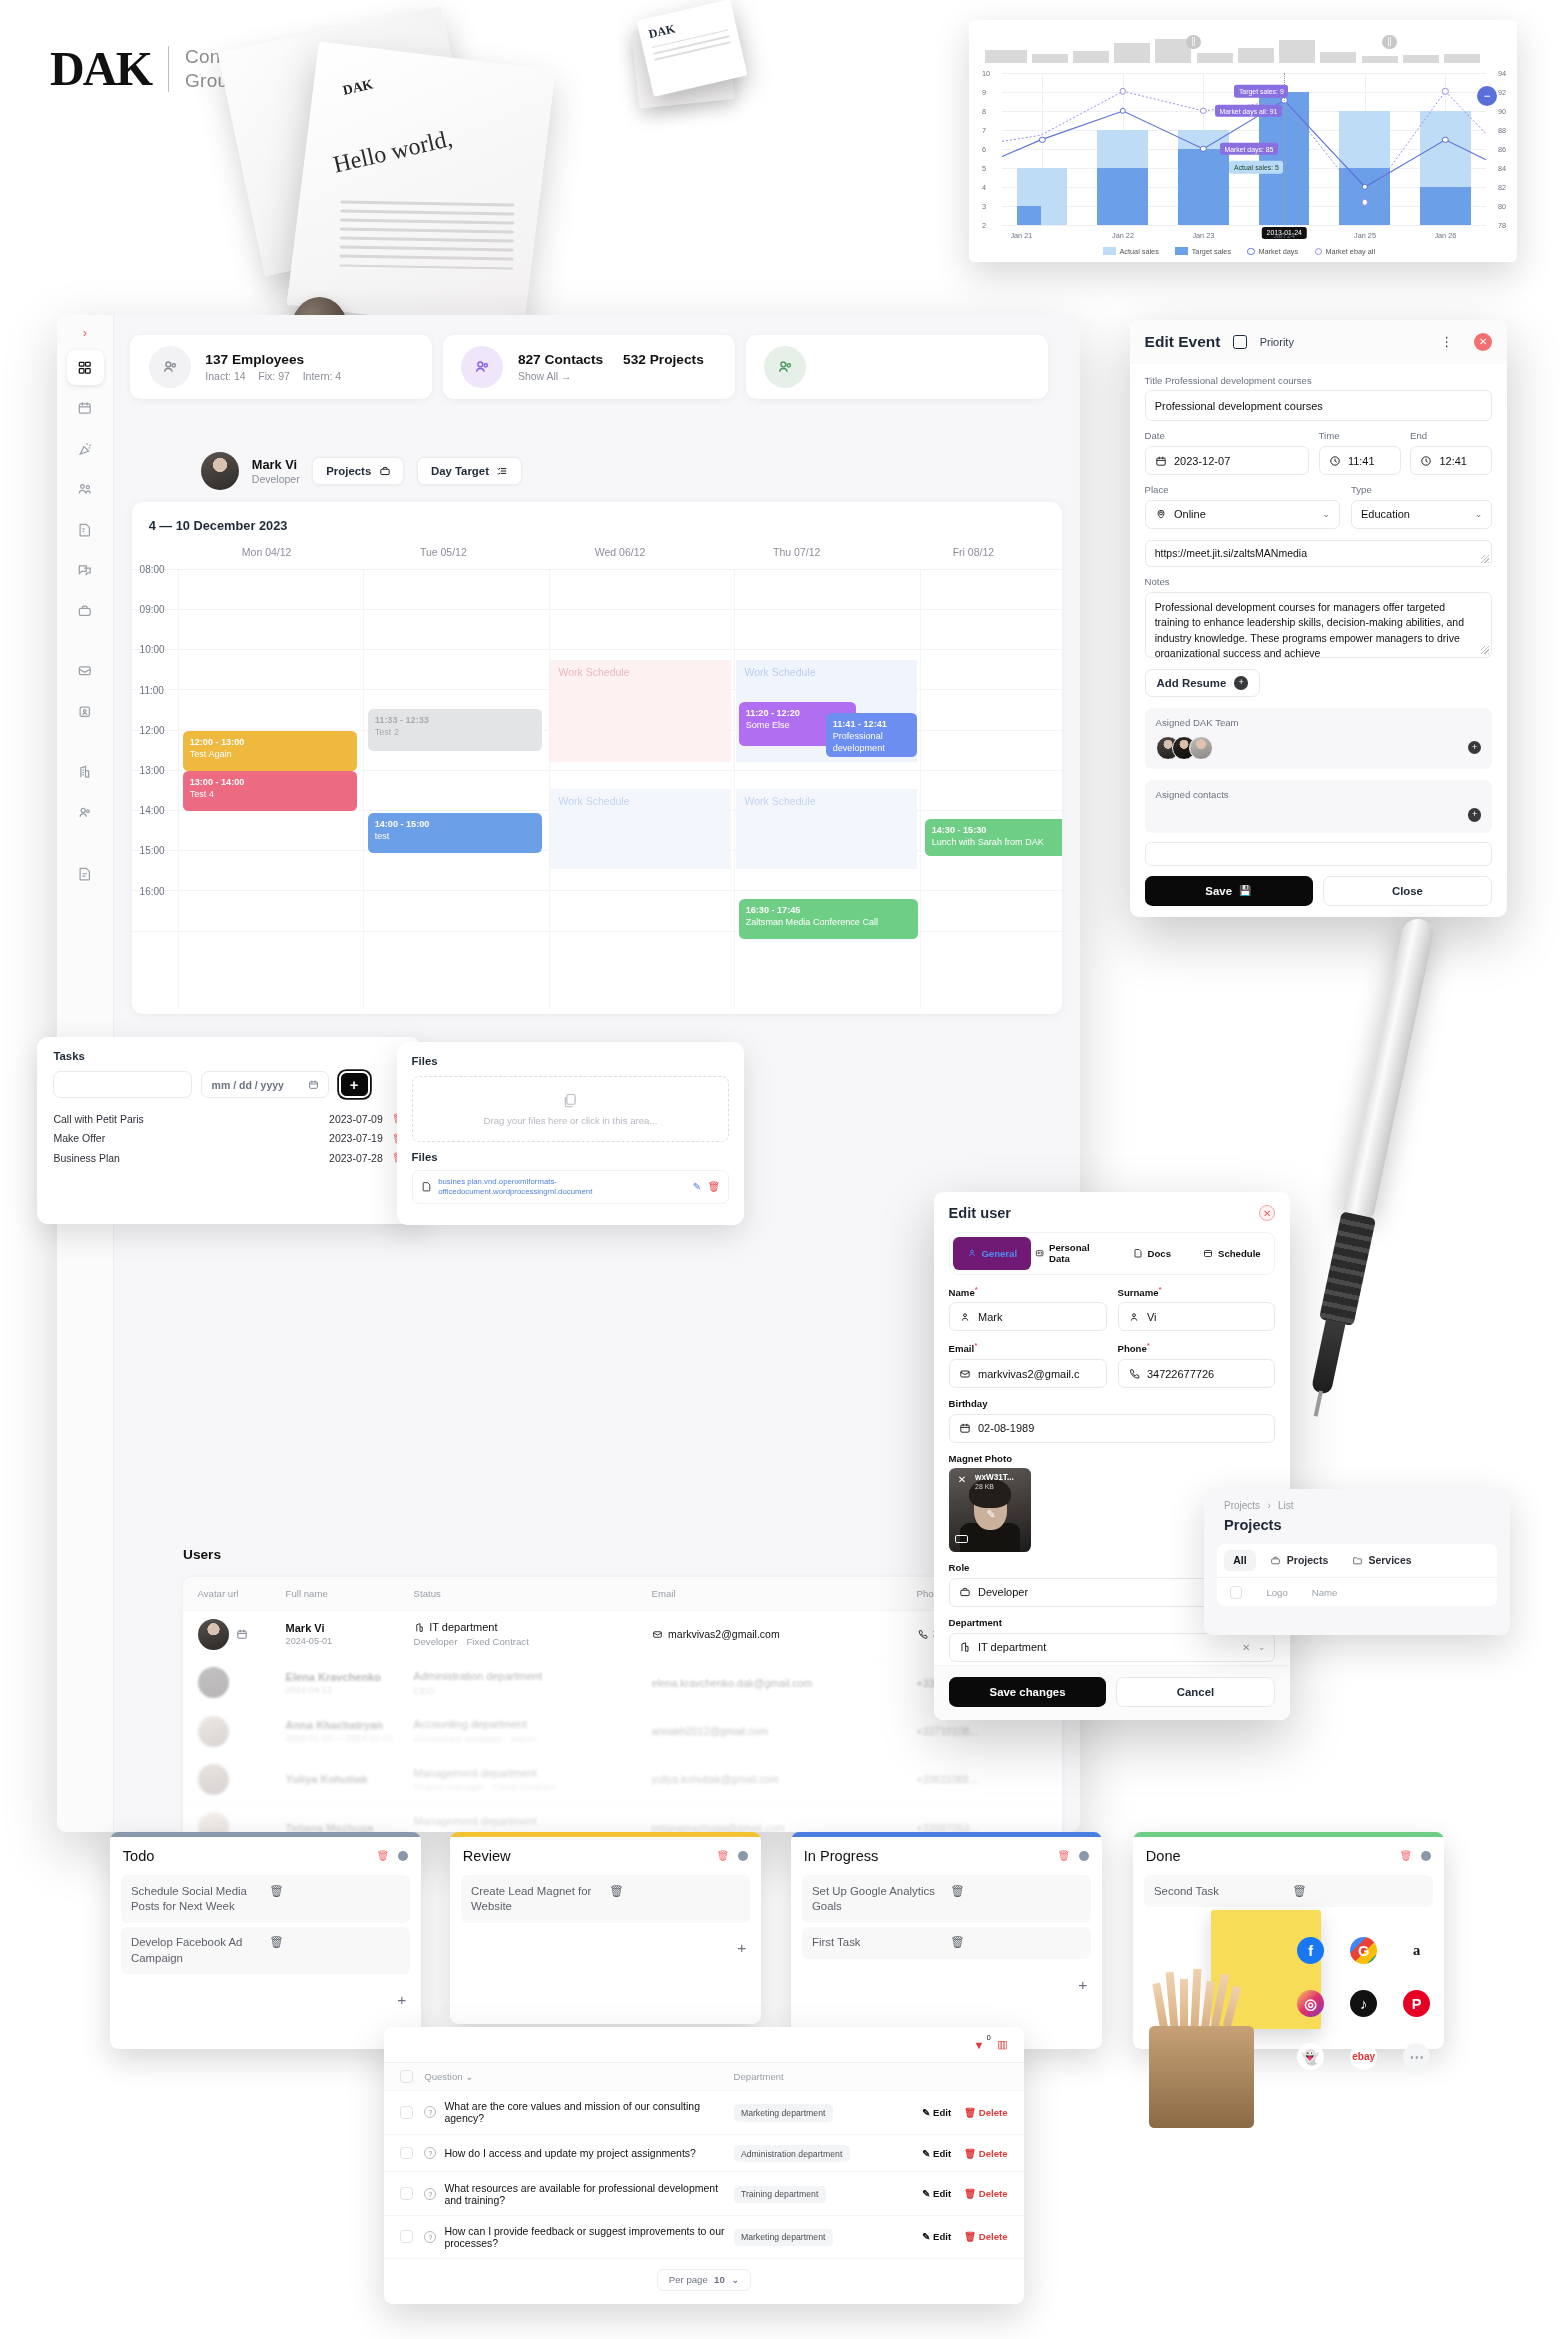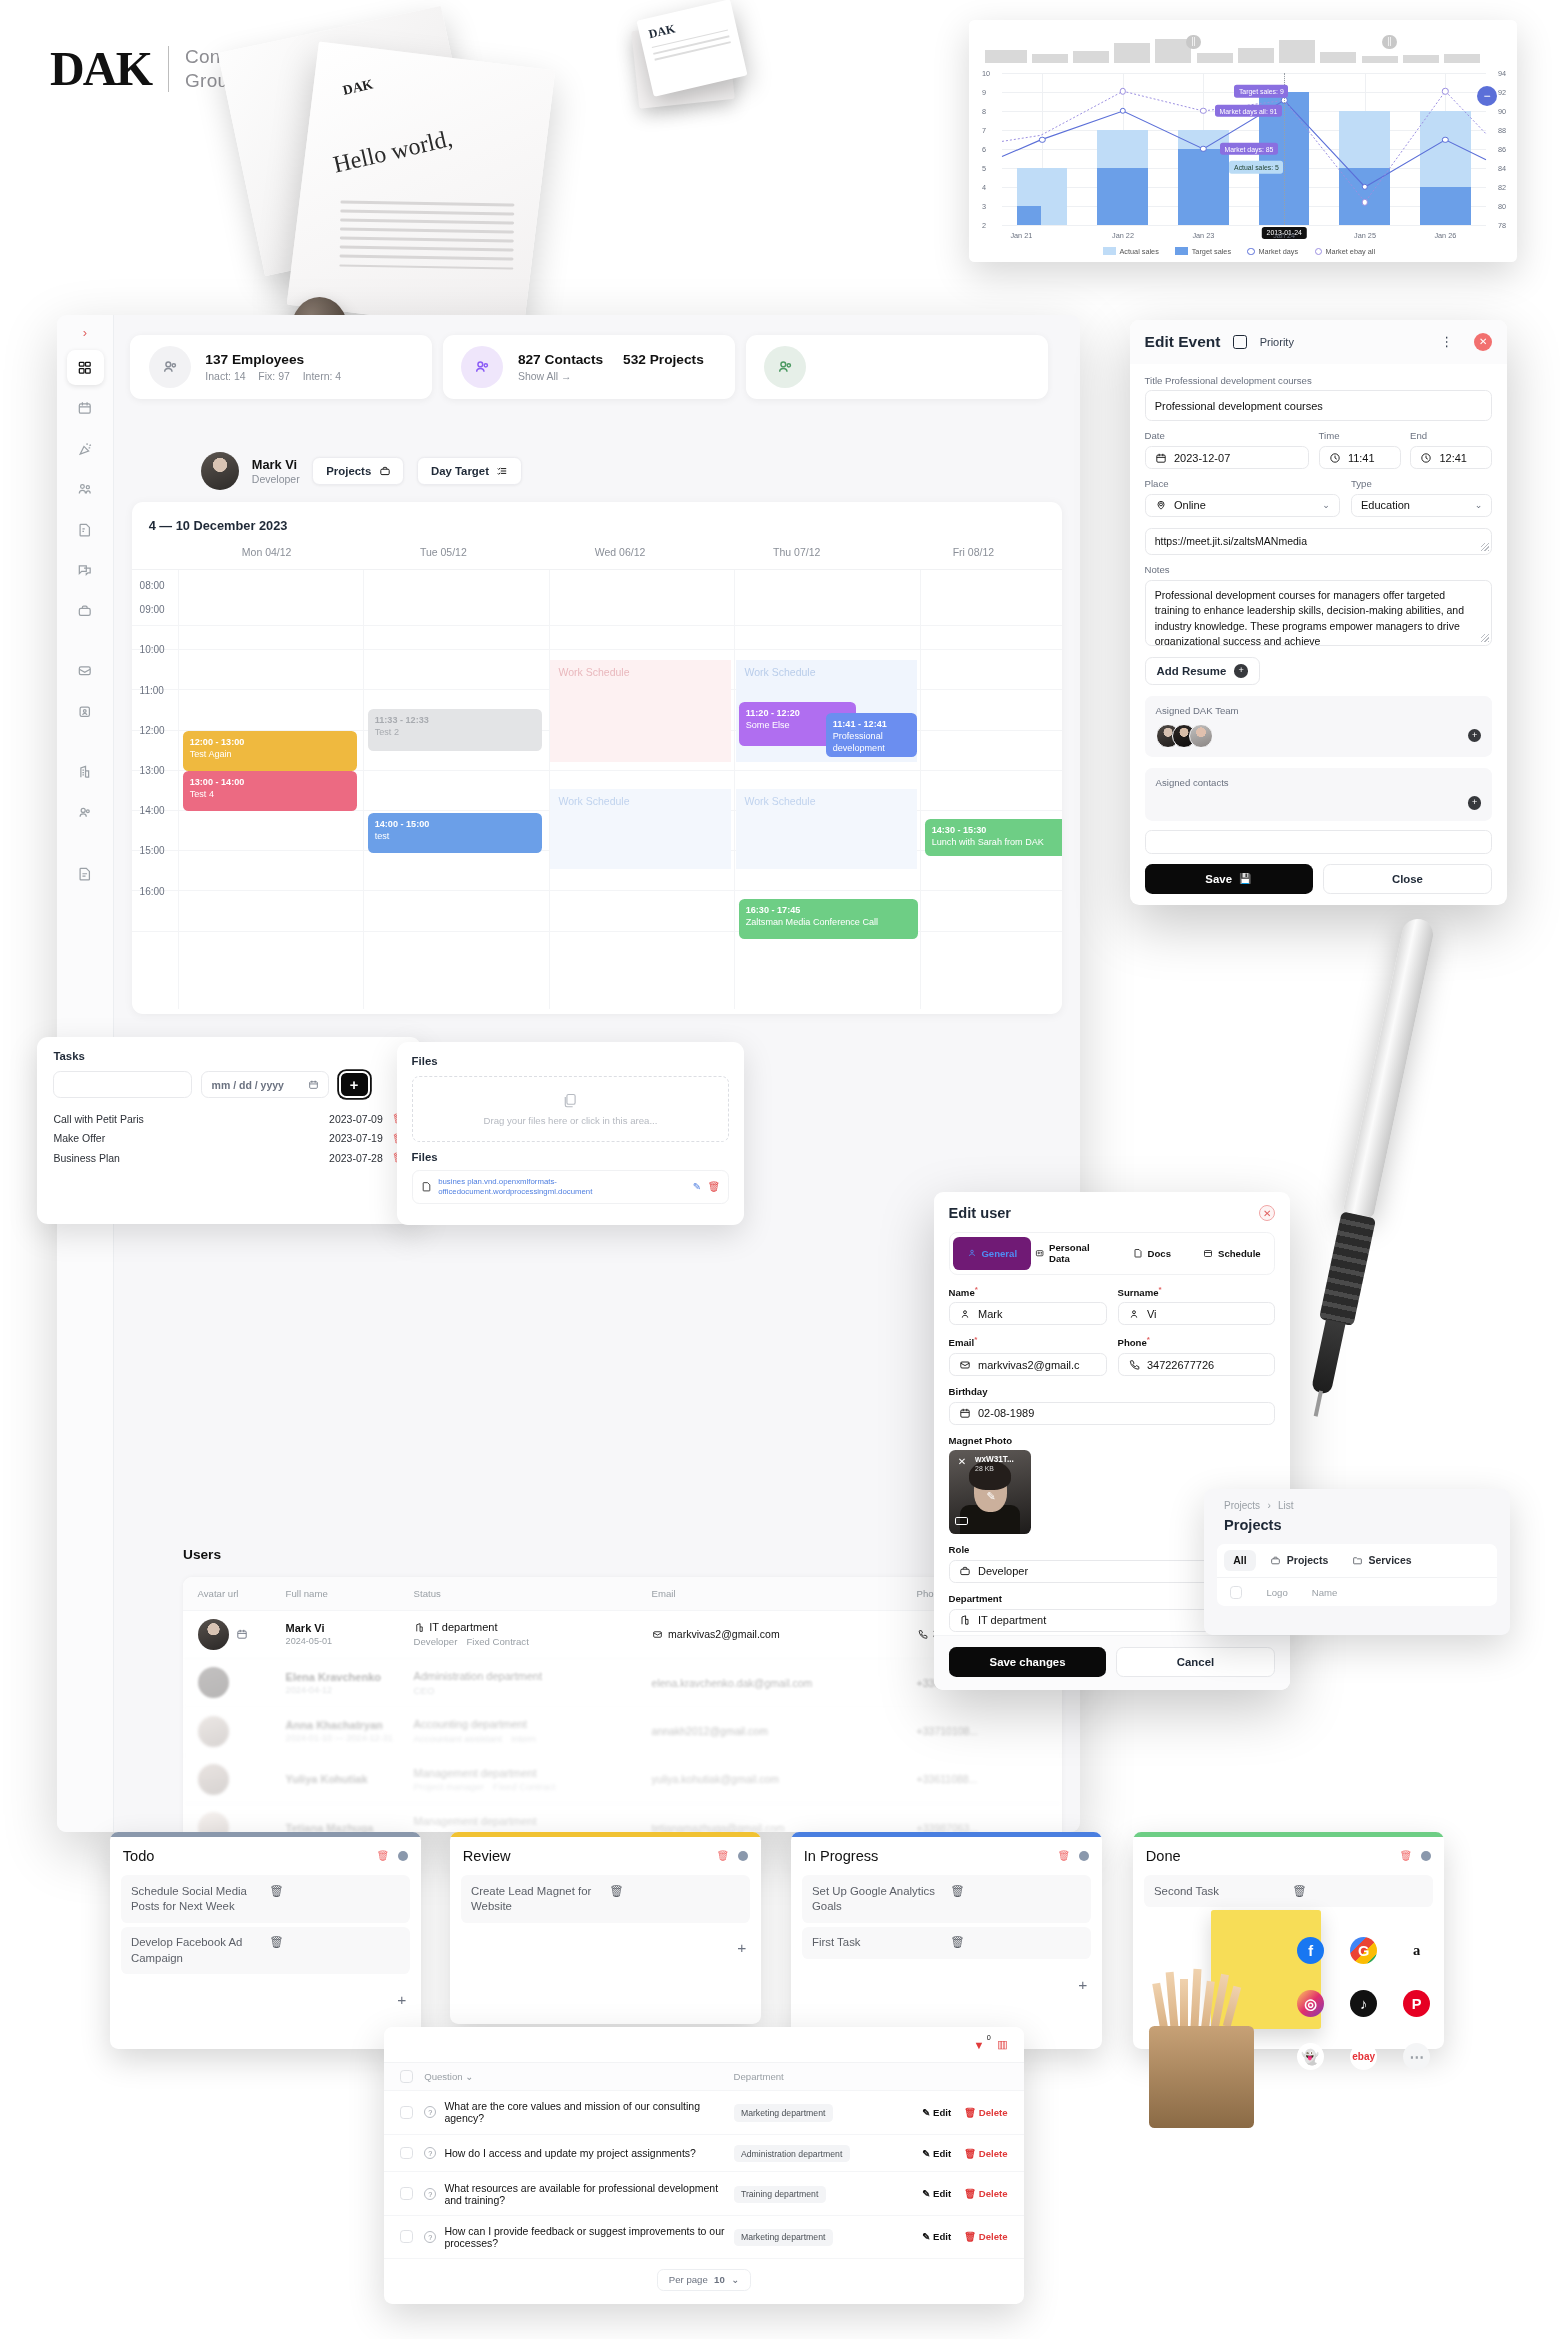--- a/index.html
+++ b/index.html
@@ -153,21 +153,21 @@
   .uem, .uph { font-size:10.5px; color:#111; display:flex; align-items:center; gap:5.5px; }
 
   
   #editEvent { left:1130px; top:320px; width:377px; background:#fff; border-radius:9.1px;
                box-shadow:0 20px 55px rgba(0,0,0,.22); overflow:hidden; }
   #eeHead { display:flex; align-items:center; gap:12.8px; padding:12.8px 14.6px; background:#fbfbfc; }
   #eeTitle { font-size:15.5px; font-weight:700; }
   .chkbox { width:13.7px; height:13.7px; border:1.5px solid #1f2937; border-radius:2.7px; }
   #eeBody { padding:9.1px 14.6px 11px; }
   .flabel { font-size:9.6px; color:#6b7280; margin:9.1px 0 4.6px; }
-  .ffield { border:0.9px solid #e7e8eb; border-radius:6.4px; height:23px; display:flex; align-items:center;
+  .ffield { border:0.9px solid #e7e8eb; border-radius:6.4px; height:29px; display:flex; align-items:center;
             gap:7.3px; padding:0 9.1px; font-size:11px; color:#111; background:#fff; }
   .ffield svg { width:12px; height:12px; stroke:#111; fill:none; stroke-width:1.5; }
   .ftarea { border:0.9px solid #e7e8eb; border-radius:6.4px; padding:7.3px 9.1px; font-size:10.5px;
             color:#111; line-height:1.45; position:relative; background:#fff; }
   .resizer { position:absolute; right:2.7px; bottom:2.7px; width:8.2px; height:8.2px;
              background:repeating-linear-gradient(-45deg,#b9bcc2 0 0.9px, transparent 0.9px 2.7px); }
   .plusdot { width:13.7px; height:13.7px; border-radius:50%; background:#37393d; color:#fff; font-size:9.1px;
              line-height:13.7px; text-align:center; }
   .grayBox { background:#f7f7f9; border-radius:7.3px; padding:9.1px 11px; margin-top:11px; position:relative; }
   .grayBox .gl { font-size:9.6px; color:#6b7280; }
@@ -581,21 +581,21 @@
       <div id="calTitle">4 — 10 December 2023</div>
       <div id="calHead">
         <div class="hgut"></div>
         <div class="hcell">Mon 04/12</div>
         <div class="hcell">Tue 05/12</div>
         <div class="hcell">Wed 06/12</div>
         <div class="hcell">Thu 07/12</div>
         <div class="hcell">Fri 08/12</div>
       </div>
       <div id="calBody">
-        <div class="hrow" style="top:16px">
+        <div class="hrow" style="top:0px">
             <span class="hlabel">08:00</span>
           </div>
         <div class="hrow" style="top:40px">
             <span class="hlabel">09:00</span>
           </div>
         <div class="hrow" style="top:80px">
             <span class="hlabel">10:00</span>
           </div>
         <div class="hrow" style="top:121px">
             <span class="hlabel">11:00</span>

